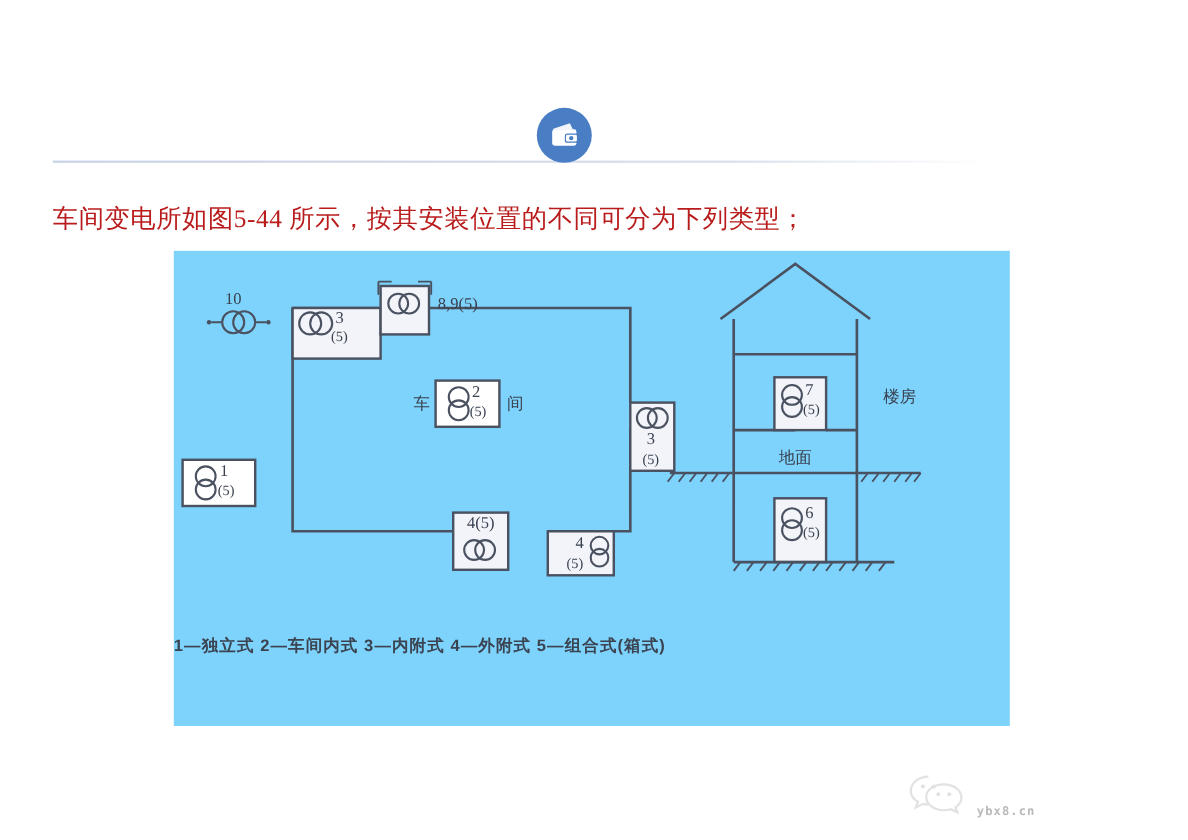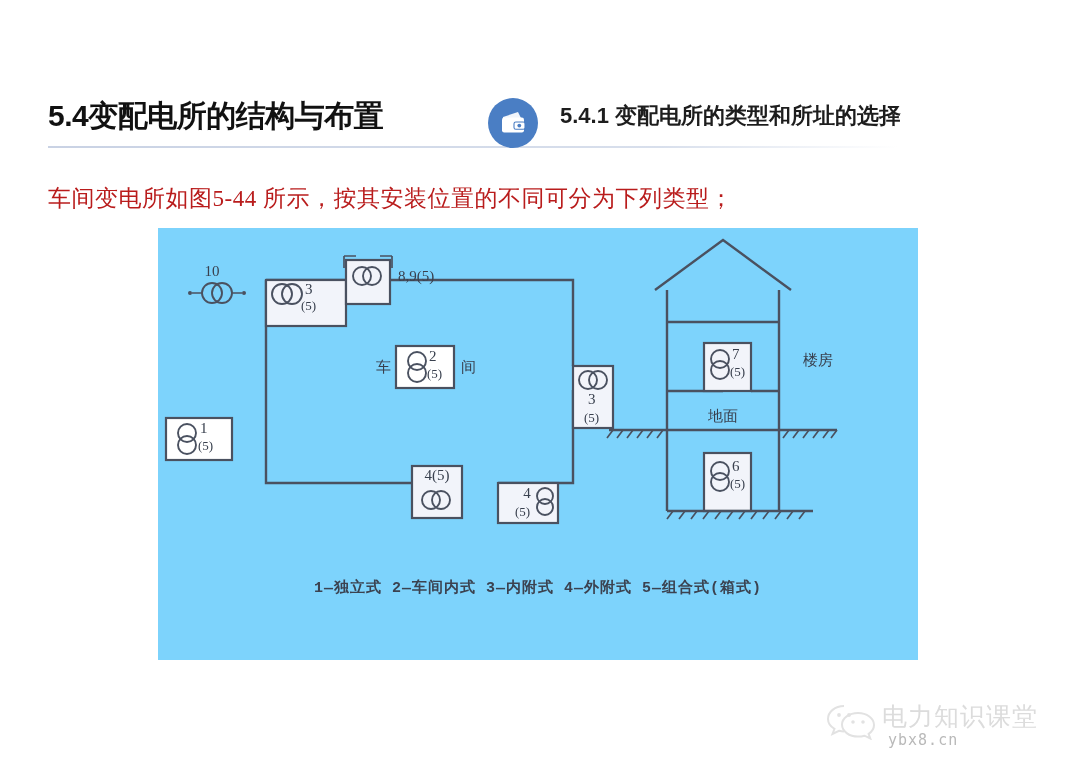--- a/index.html
+++ b/index.html
@@ -106,25 +106,24 @@
     text-align: center;
     font-size: 14px;
     color: #5d6470;
     font-family: "Liberation Serif", "DejaVu Serif", serif;
     letter-spacing: 2px;
   }
   .cap-line {
     position: absolute;
     left: 0;
     width: 760px;
-    text-align: center;
     font-size: 15px;
     font-weight: bold;
     color: #3b4250;
-    font-family: Liberation Mono, monospace;
+    font-family: Liberation Sans, sans-serif;
     letter-spacing: 1px;
   }
   .cap-line-1 { top: 350px; }
   .cap-line-2 { top: 378px; }
   .cap-line-3 { top: 406px; }
 
   
   .watermark {
     position: absolute;
     left: 826px;
@@ -144,35 +143,33 @@
     font-size: 25px;
     color: #dcdcdc;
     letter-spacing: 1px;
     white-space: nowrap;
     font-family: "Liberation Serif", "DejaVu Serif", serif;
   }
   .wm-url {
     position: absolute;
     left: 62px;
     top: 33px;
-    font-size: 15px;
+    font-size: 11px;
     color: #b9b9b9;
     letter-spacing: 1px;
     font-family: "DejaVu Sans Mono", monospace;
-    font-weight: normal;
+    font-weight: bold;
     white-space: nowrap;
   }
 </style>
 </head>
 <body>
 
 <div class="slide-header">
-  <div class="title-main">5.4变配电所的结构与布置</div>
   <div class="header-rule"></div>
-  <div class="title-sub">5.4.1 变配电所的类型和所址的选择</div>
 </div>
 
 <div class="wallet-badge">
   <svg width="30" height="28" viewBox="0 0 30 28" aria-hidden="true">
     <path d="M5,8 L20,3 L23,9 L5,9 Z" fill="#ffffff" opacity="0.92"></path>
     <rect x="4" y="8.5" width="22" height="15" rx="2.2" fill="#ffffff"></rect>
     <rect x="16" y="13" width="11" height="7.2" rx="1.8" fill="#ffffff" stroke="#4a7ec4" stroke-width="1.1"></rect>
     <circle cx="21.3" cy="16.6" r="1.9" fill="#4a7ec4"></circle>
   </svg>
 </div>
@@ -318,15 +315,14 @@
   <div class="wm-icon">
     <svg width="50" height="38" viewBox="0 0 50 38" aria-hidden="true">
       <path d="M18,4 C9,4 2,10 2,17 C2,21 4.5,24.5 8.5,26.8 L6.5,32 L13,28.8 C14.6,29.2 16.3,29.4 18,29.4" fill="none" stroke="#e2e2e2" stroke-width="2"></path>
       <circle cx="13" cy="13" r="1.9" fill="#e2e2e2"></circle>
       <circle cx="23" cy="13" r="1.9" fill="#e2e2e2"></circle>
       <path d="M32,11 C40.8,11 48,16.4 48,23 C48,26.6 45.9,29.8 42.6,31.9 L44.3,36.5 L38.5,33.7 C36.5,34.3 34.3,34.6 32,34.6 C23.2,34.6 16,29.2 16,22.6 C16,16 23.2,11 32,11 Z" fill="none" stroke="#e2e2e2" stroke-width="2"></path>
       <circle cx="27" cy="20" r="1.8" fill="#e2e2e2"></circle>
       <circle cx="37" cy="20" r="1.8" fill="#e2e2e2"></circle>
     </svg>
   </div>
-  <div class="wm-text">电力知识课堂</div>
   <div class="wm-url">ybx8.cn</div>
 </div>
 
 </body></html>

